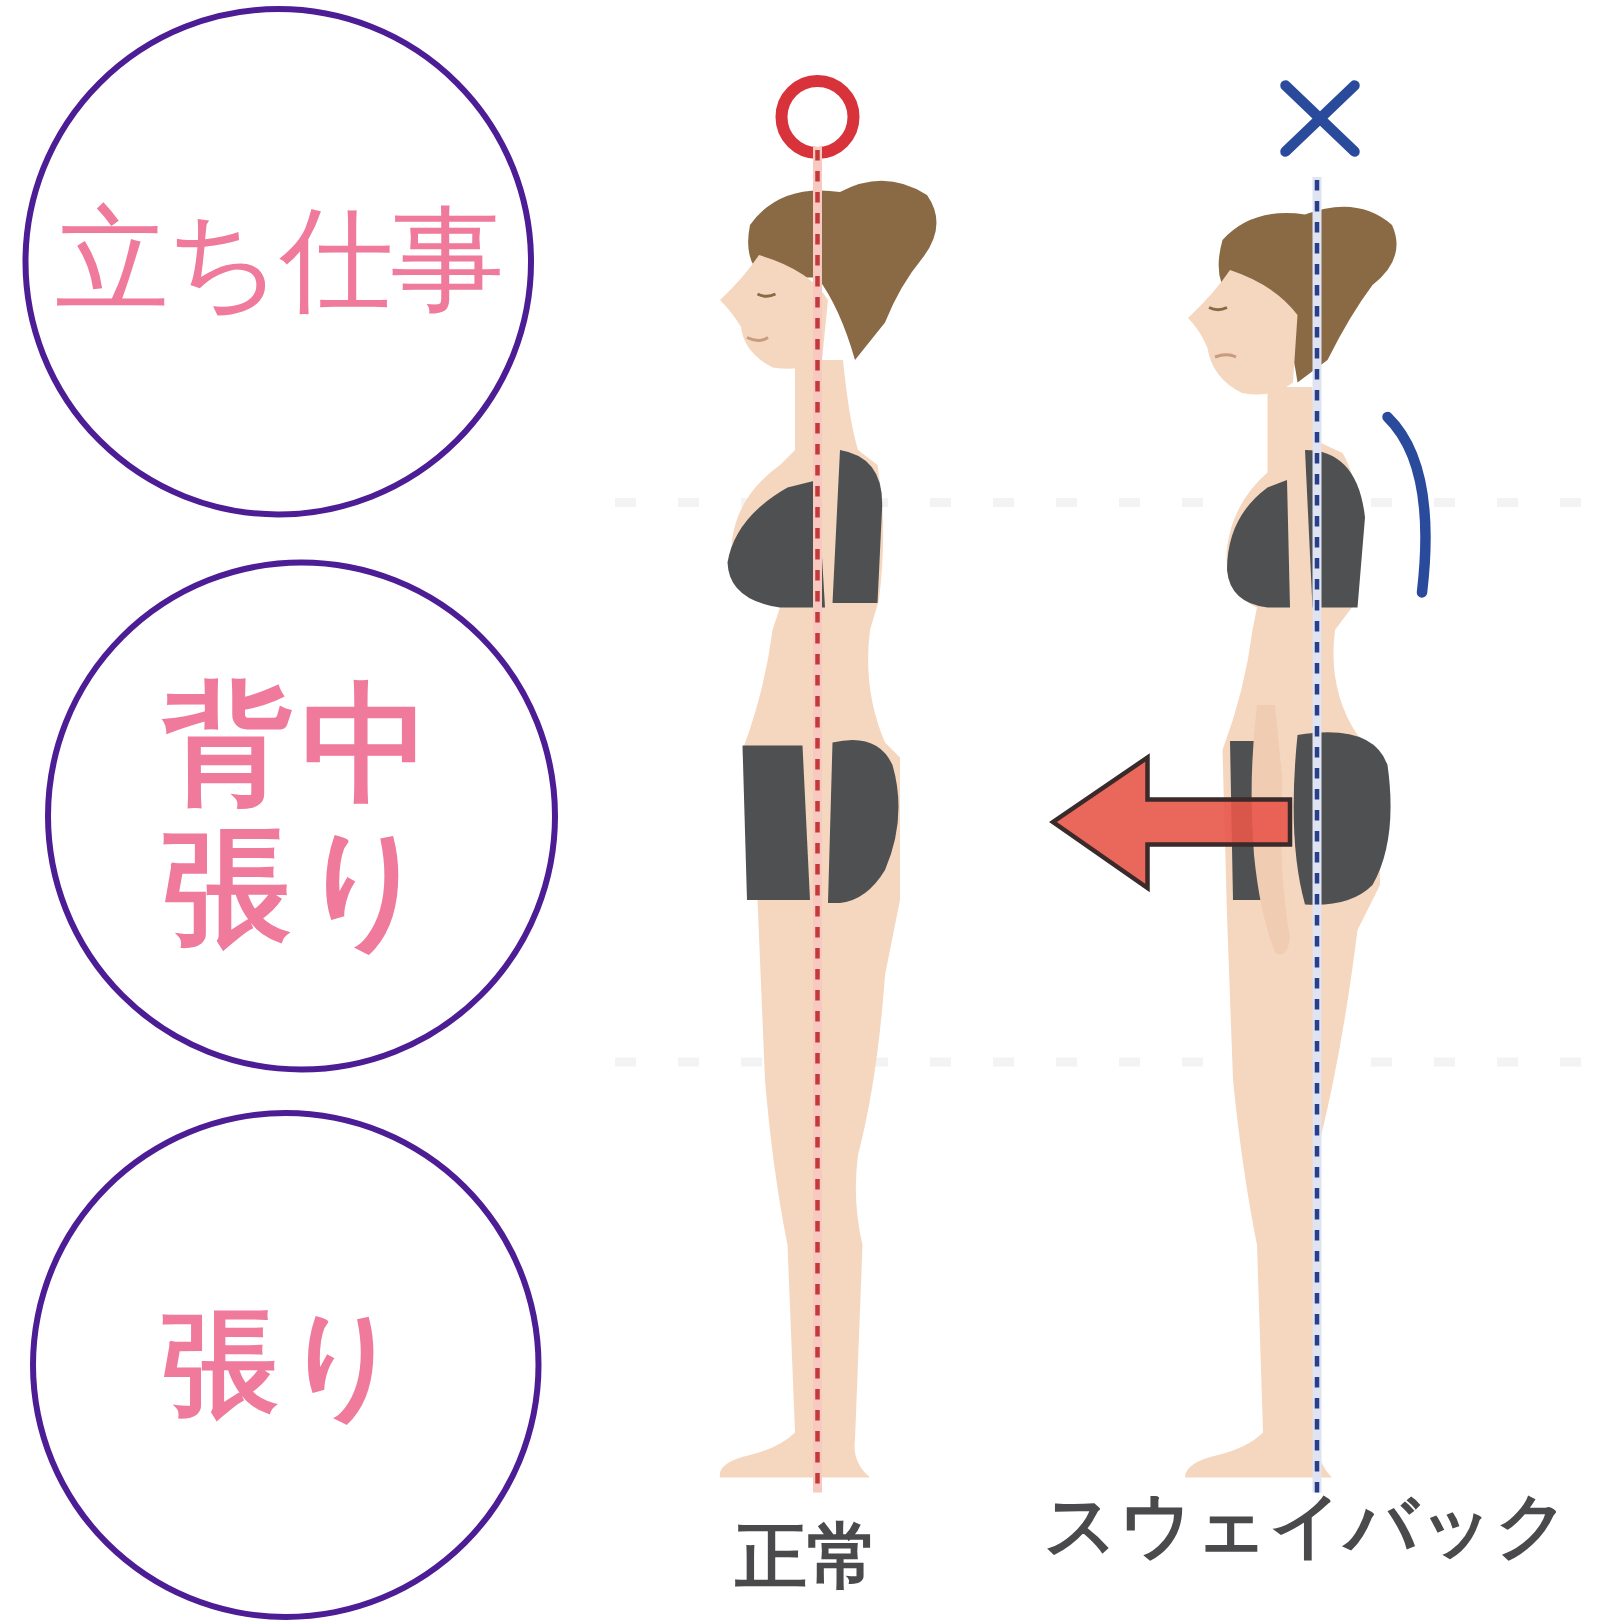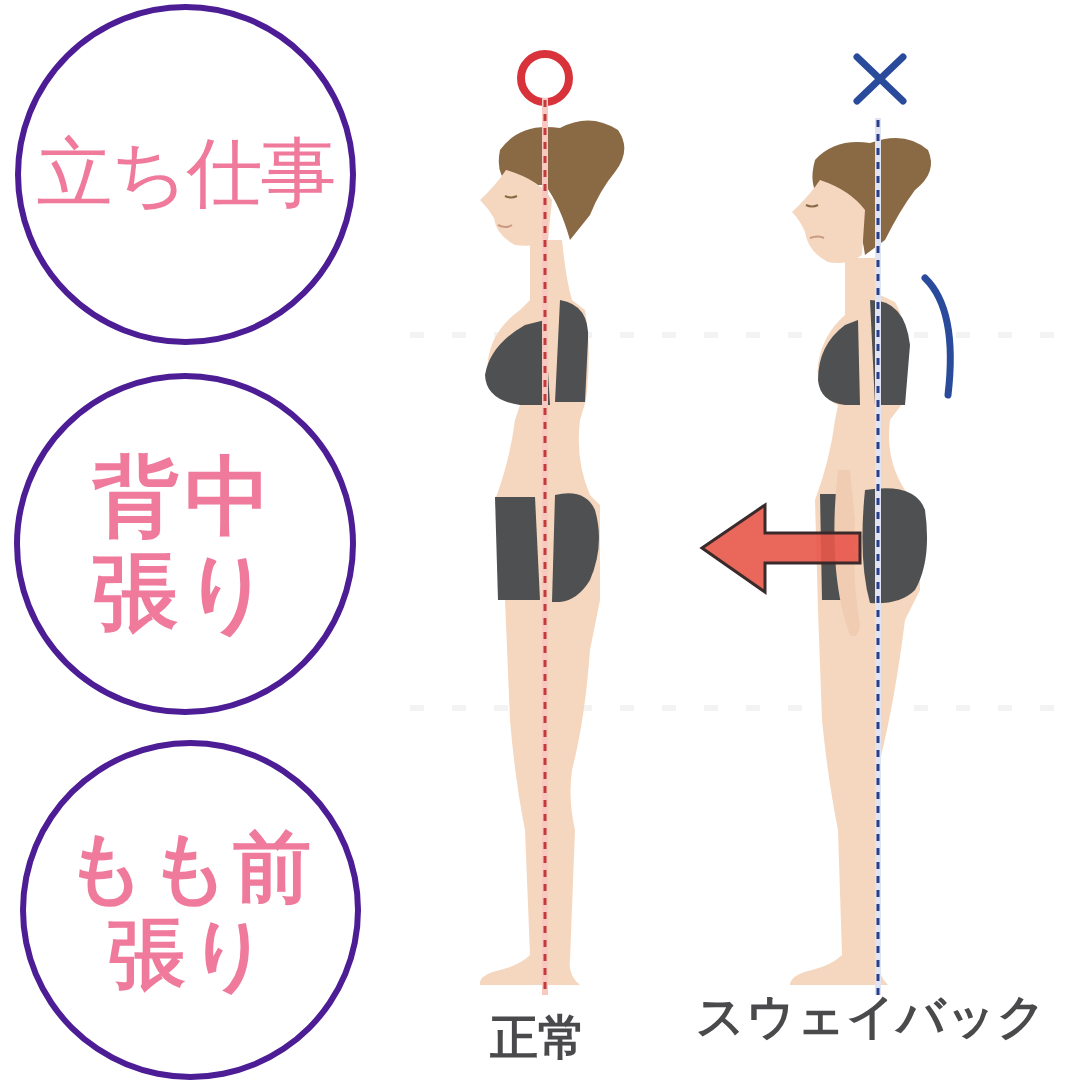--- a/index.html
+++ b/index.html
@@ -1,24 +1,24 @@
 <!DOCTYPE html>
 <html><head>
 <meta charset="utf-8">
 <style>
   html, body { margin:0; padding:0; background:#ffffff; }
   body { width:1080px; height:1080px; position:relative; overflow:hidden;
          font-family: "DejaVu Serif", "Liberation Serif", serif; }
-  .circle { position:absolute; border:6px solid #4c1d95; border-radius:50%;
+  .circle { position:absolute; border:4px solid #4c1d95; border-radius:50%;
             box-sizing:border-box; display:flex; flex-direction:column;
             align-items:center; justify-content:center; color:#ef7a9c; }
   .circle .line { font-weight:bold; line-height:1.12; white-space:nowrap; letter-spacing:2px; }
   #c1 { left:15px; top:4px; width:341px; height:341px; }
   #c1 .line { font-size:76px; font-weight:normal; letter-spacing:-2px; margin-top:-4px; }
-  #c2 { left:14px; top:373px; width:342px; height:342px; }
+  #c2 { left:30px; top:373px; width:342px; height:342px; }
   #c2 .line { font-size:86px; letter-spacing:6px; }
   #c3 { left:20px; top:740px; width:341px; height:340px; }
   #c3 .line { font-size:78px; letter-spacing:4px; }
 
   .label { position:absolute; font-family:"DejaVu Sans","Liberation Sans",sans-serif;
            font-weight:bold; color:#4a4a4c; font-size:48px; white-space:nowrap; }
   #lbl-normal { left:490px; top:1006px; }
   #lbl-sway { left:696px; top:985px; letter-spacing:1px; }
 
   .fig { position:absolute; left:0; top:0; }
@@ -27,21 +27,20 @@
 <body>
 
 <div class="circle" id="c1">
   <div class="line">立ち仕事</div>
 </div>
 <div class="circle" id="c2">
   <div class="line">背中</div>
   <div class="line">張り</div>
 </div>
 <div class="circle" id="c3">
-  <div class="line">もも前</div>
   <div class="line">張り</div>
 </div>
 
 <svg class="fig" width="1080" height="1080" viewBox="0 0 1080 1080">
 
   <g stroke="#f3f3f3" stroke-width="6" stroke-dasharray="14 28">
     <line x1="410" y1="335" x2="1060" y2="335"></line>
     <line x1="410" y1="708" x2="1060" y2="708"></line>
   </g>
 

